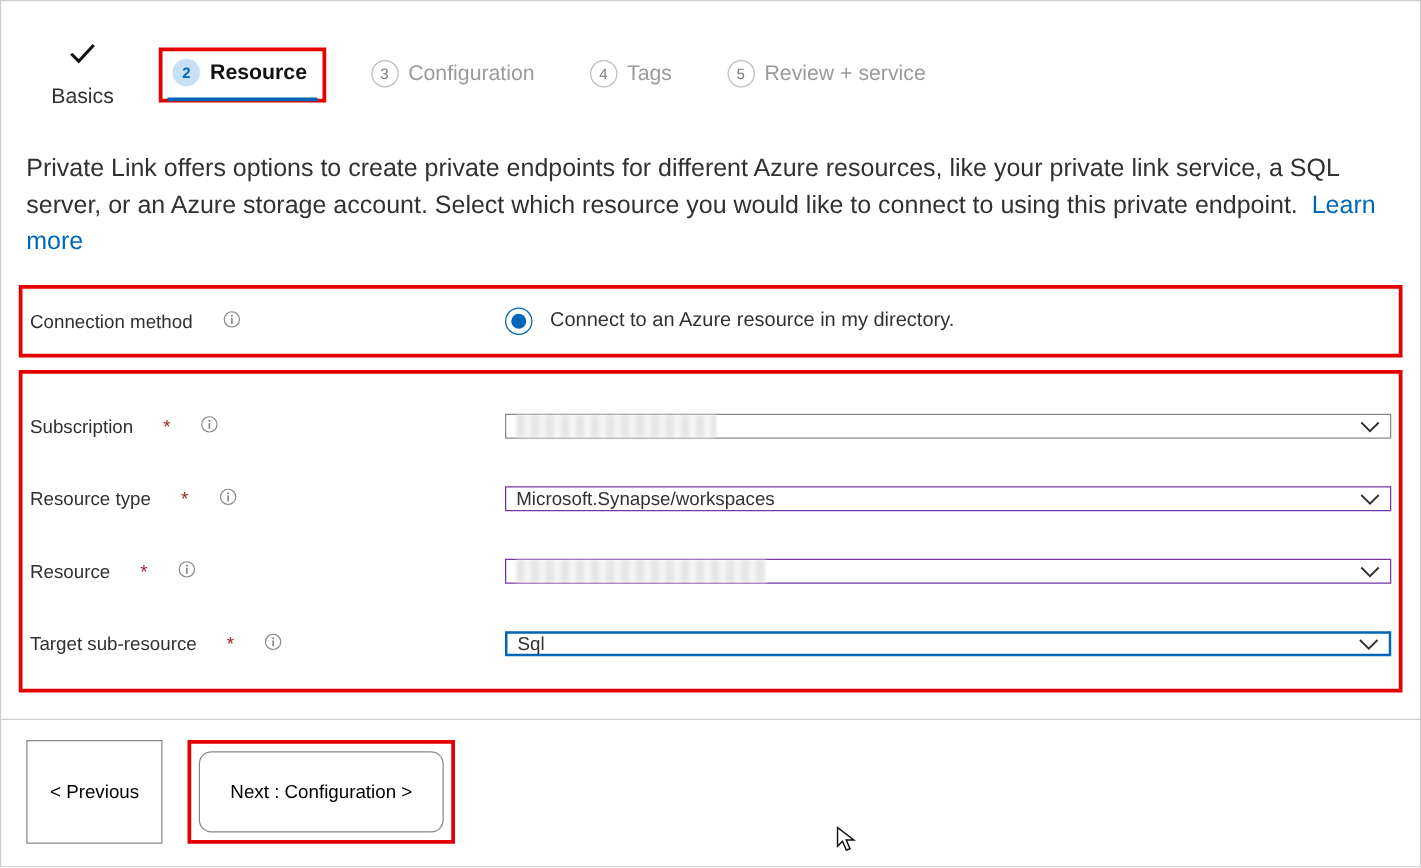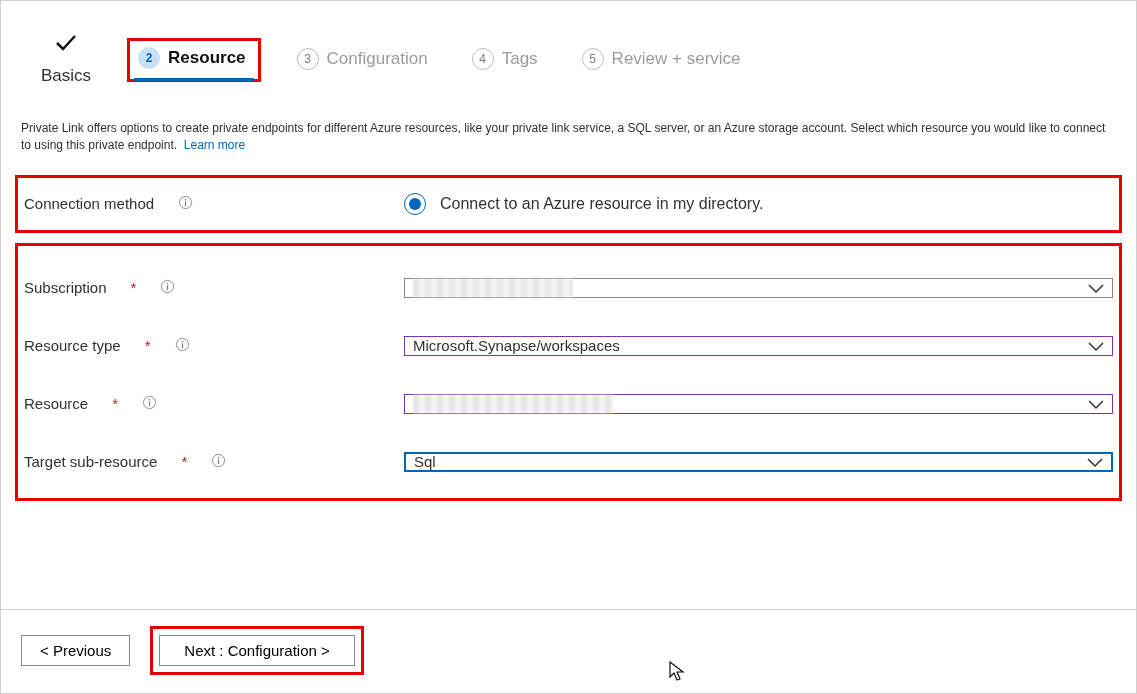--- a/index.html
+++ b/index.html
@@ -60,21 +60,21 @@
     background: #0067b8;
   }
   .tab-label { font-size: 17px; }
   .red-box-tab {
     border: 3px solid #e60000;
     padding: 6px 12px 10px 8px;
   }
 
   
   .desc {
-    font-size: 12px;
+    font-size: 20px;
     line-height: 1.45;
     margin-bottom: 20px;
     max-width: 1100px;
   }
   .learn-more { color: #0067b8; cursor: pointer; }
 
   
   .red-outline {
     border: 3px solid #e60000;
     padding: 6px 6px;
@@ -139,21 +139,21 @@
     background: repeating-linear-gradient(90deg,#e6e6e6 0 6px,#f4f4f4 6px 12px);
     filter: blur(1.2px);
   }
 
   
   .footer {
     position: absolute;
     left: 0; right: 0; bottom: 0;
     border-top: 1px solid #cfcfcf;
     padding: 16px 20px 18px 20px;
-    display: flex; align-items: center; gap: 20px;
+    display: flex; gap: 20px;
   }
   .btn {
     border: 1px solid #8a8886;
     background: #fff;
     padding: 6px 18px;
     font-size: 15px;
     font-family: inherit;
     cursor: pointer;
   }
   .red-box-btn {
@@ -326,21 +326,21 @@
           </div>
         </div>
       </div>
 
     </div>
   </div>
 
   <div class="footer">
     <button class="btn">&lt; Previous</button>
     <span class="red-box-btn">
-      <button class="btn" style="padding:6px 24px;">Next : Configuration &gt;</button>
+      <button class="btn" style="padding:23px 24px;border-radius:10px;">Next : Configuration &gt;</button>
     </span>
     <span class="cursor-arrow">
       <svg viewBox="0 0 16 22">
           <path d="M1 1 L1 16 L5 12 L8 19 L11 18 L8 11 L14 11 Z" fill="none" stroke="#111" stroke-width="1.2"></path>
         </svg>
     </span>
   </div>
 </div>
 
 </body></html>

